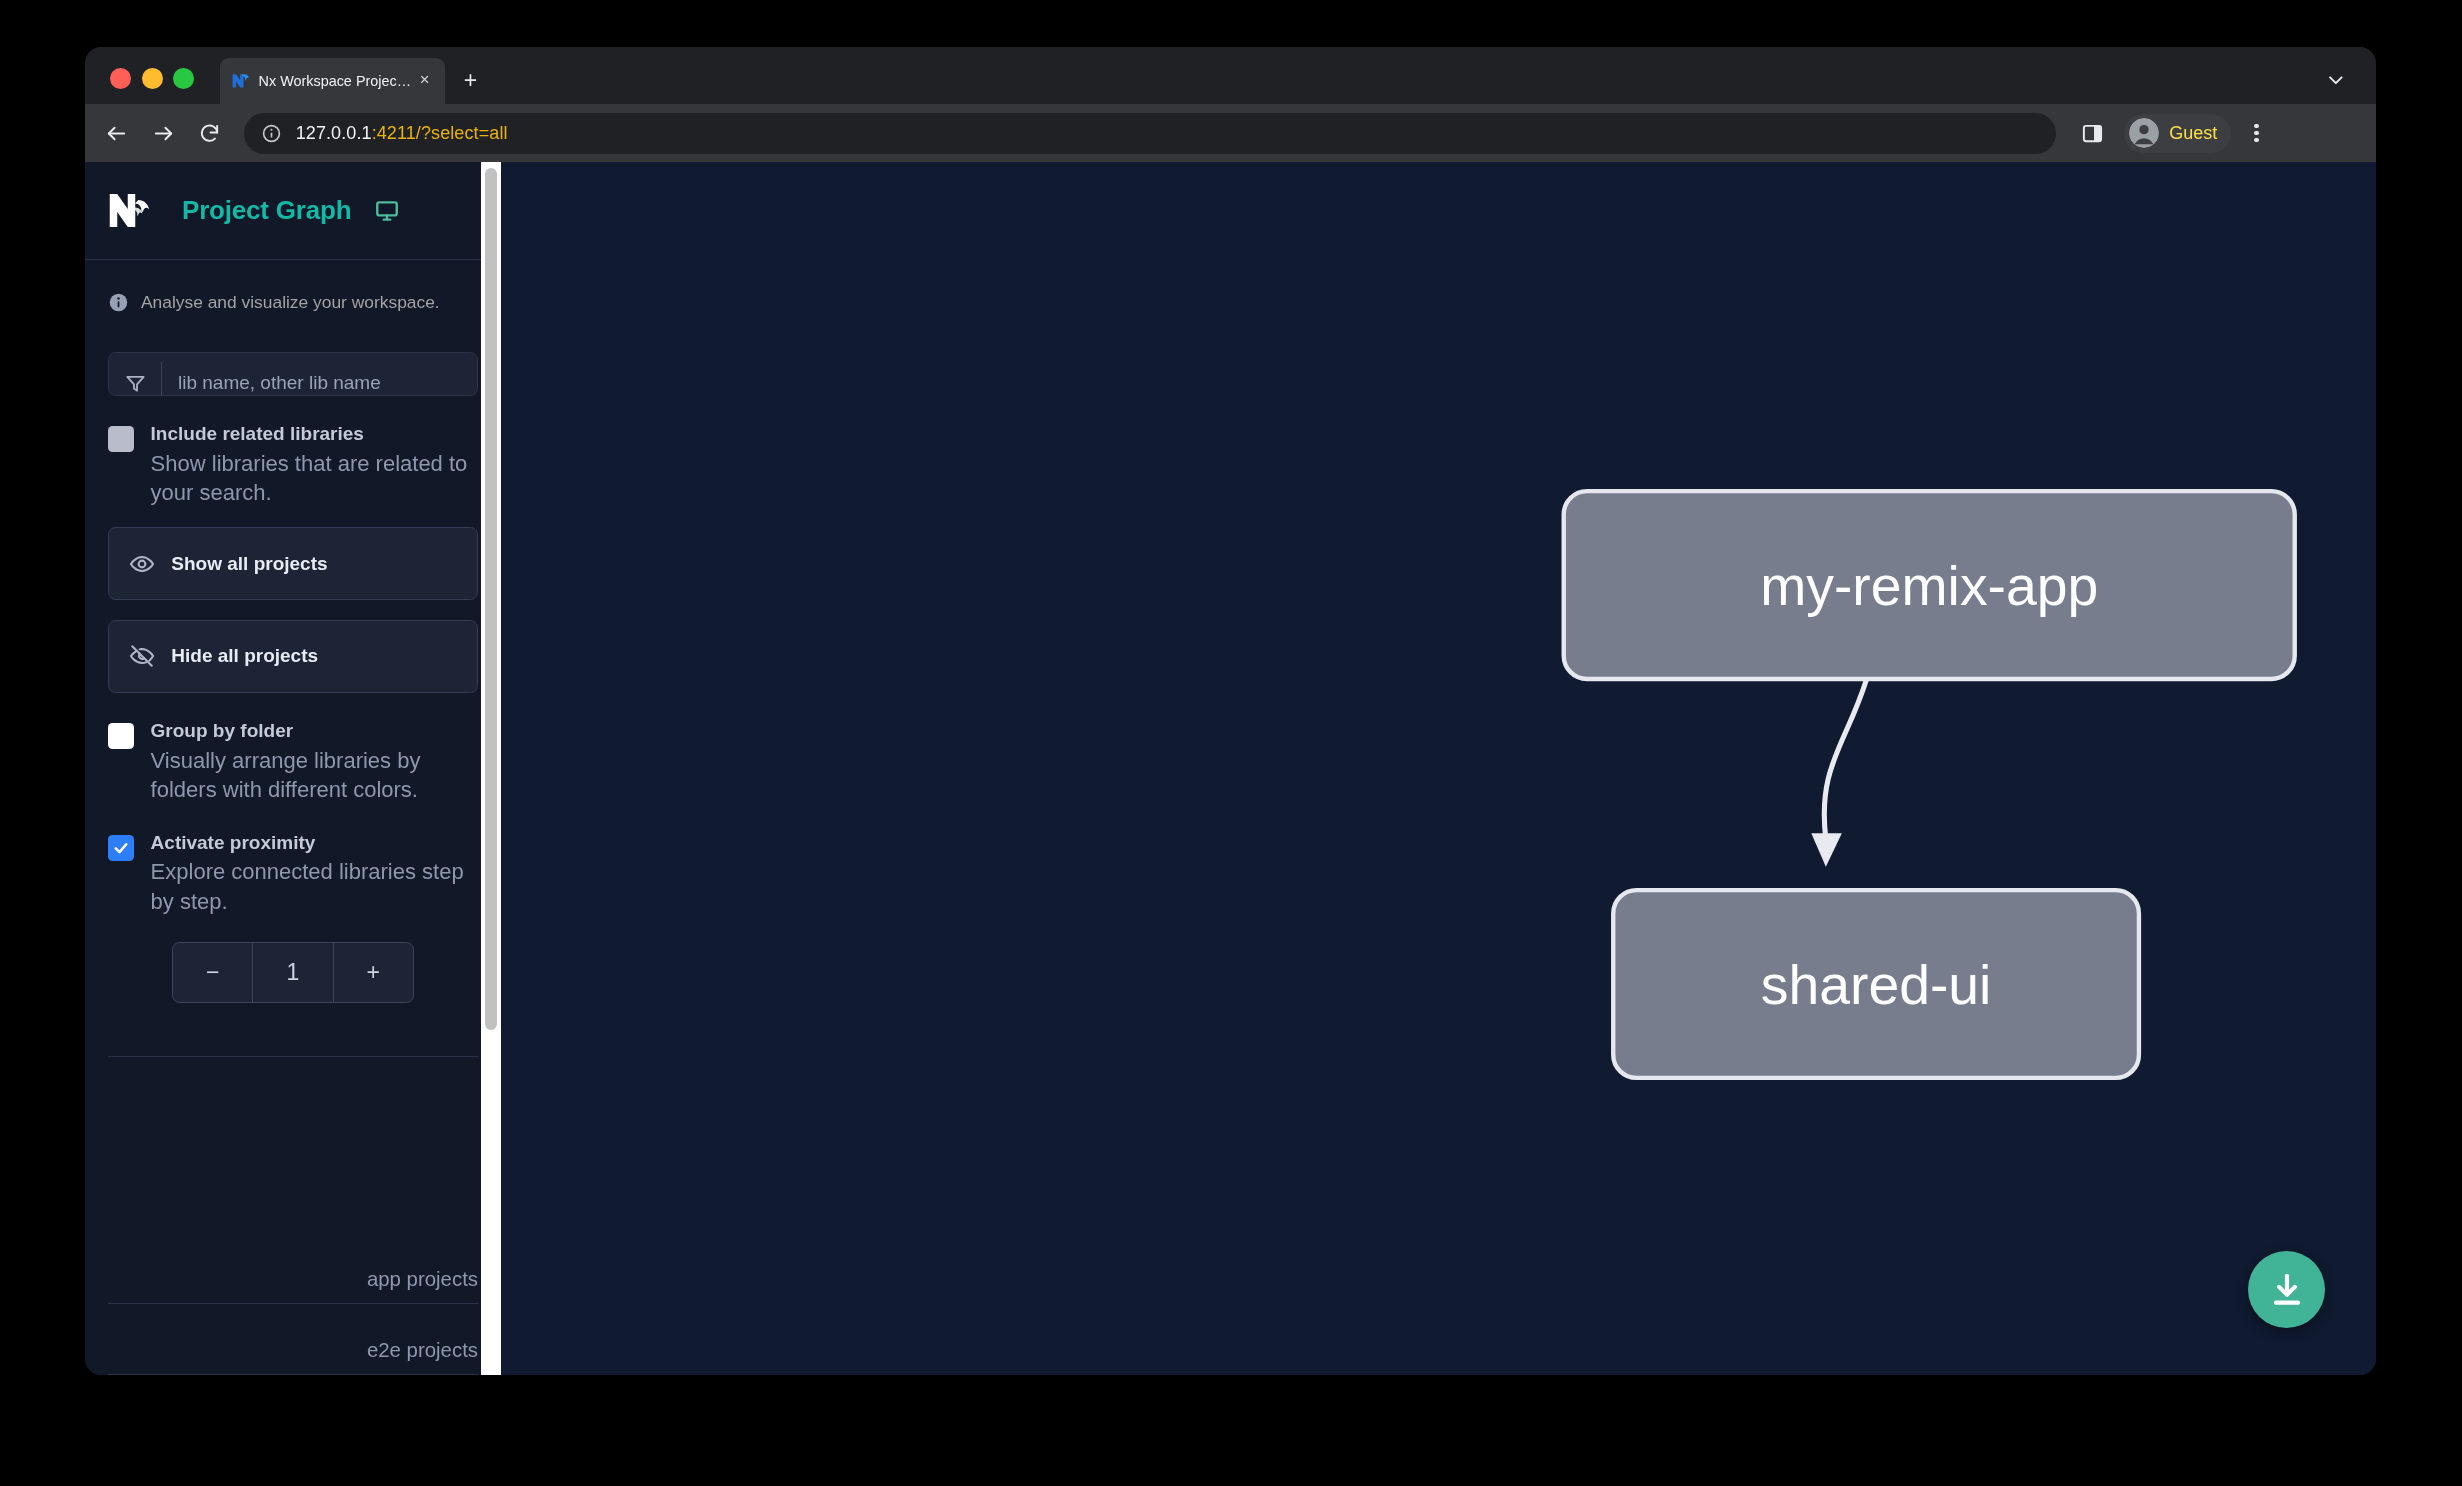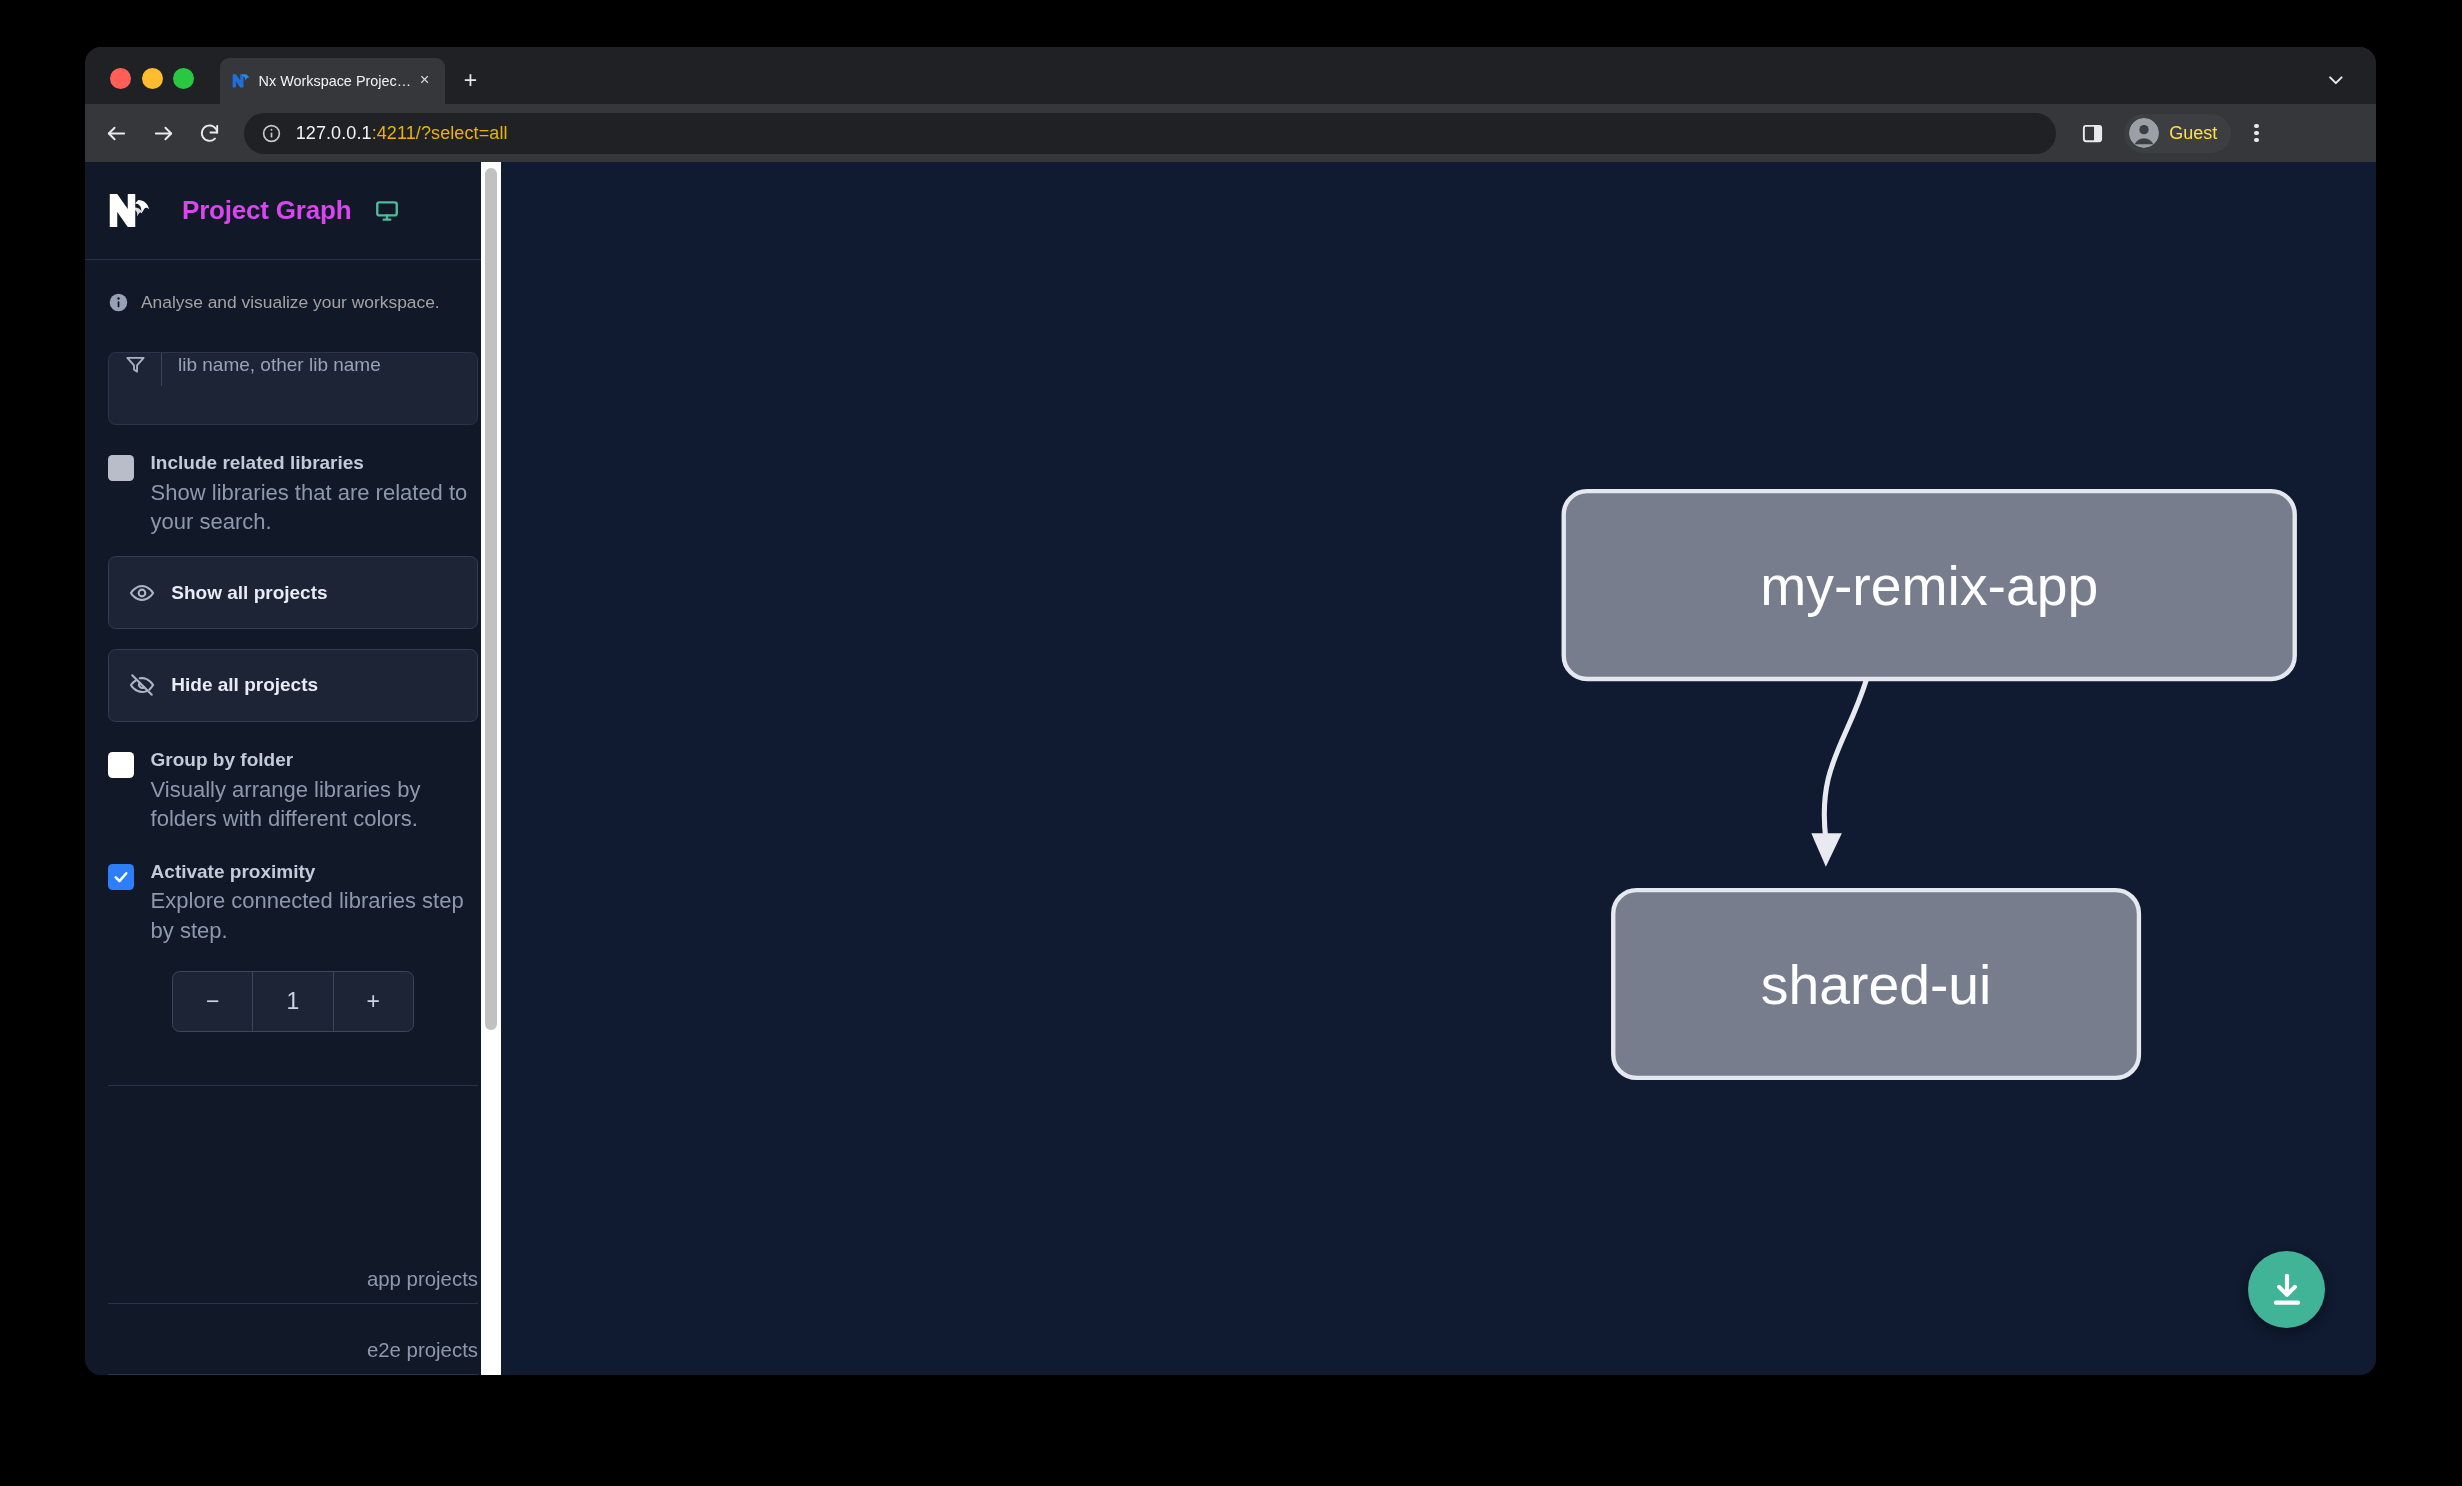--- a/index.html
+++ b/index.html
@@ -68,32 +68,32 @@
 
   
   #page{position:absolute;left:0;top:115px;right:0;bottom:0;background:#0f1729;display:flex;}
 
   
   #sidebar{width:416px;flex:none;background:#111827;position:relative;
     display:flex;flex-direction:column;}
   #sb-head{height:98px;display:flex;align-items:center;padding-left:23px;
     border-bottom:0.8px solid #283246;box-sizing:border-box;}
   #nx-logo{width:50px;height:39px;flex:none;}
-  #sb-title{color:#d946ef;font-size:26px;font-weight:700;margin-left:24px;letter-spacing:-0.2px;}
+  #sb-title{color:#14b8a6;font-size:26px;font-weight:700;margin-left:24px;letter-spacing:-0.2px;}
   #monitor-icon{width:26px;height:26px;margin-left:23px;flex:none;color:#4ebb9a;}
 
   #sb-sub{display:flex;align-items:center;padding:32px 23px 0 23px;}
   #info-icon{width:21px;height:21px;flex:none;color:#97a0b5;}
   #sb-sub-text{color:#a3a3a3;font-size:17.4px;margin-left:12px;}
 
   #sb-scroll{flex:1;overflow:hidden;padding:0 23px;}
 
   #filter-box{
-    margin-top:39px;height:73px;background:#1c2436;border:0.8px solid #2b3549;
-    border-radius:7.6px;display:flex;align-items:flex-start;box-sizing:border-box;
+    margin-top:39px;height:44px;background:#1c2436;border:0.8px solid #2b3549;
+    border-radius:7.6px;display:flex;align-items:flex-end;box-sizing:border-box;
   }
   #filter-icon{width:23px;height:23px;margin:0 13.6px 0 15px;flex:none;color:#aab2c4;}
   #filter-sep{width:0.8px;height:33px;background:#3a455c;flex:none;}
   #filter-input{
     flex:1;background:transparent;border:none;outline:none;color:#e5e9f0;
     font-size:19px;font-family:inherit;padding-left:16.6px;
   }
   #filter-input::placeholder{color:#99a3b8;}
 
   .chk-row{display:flex;margin-top:27px;}

